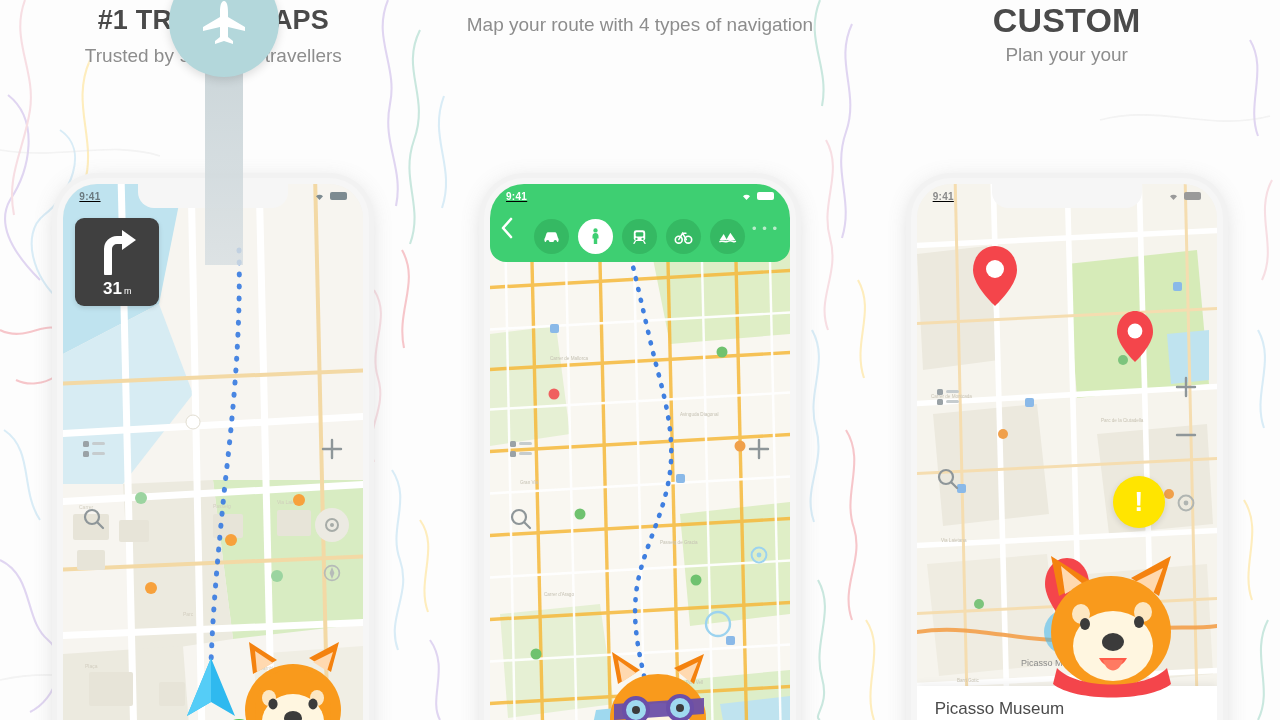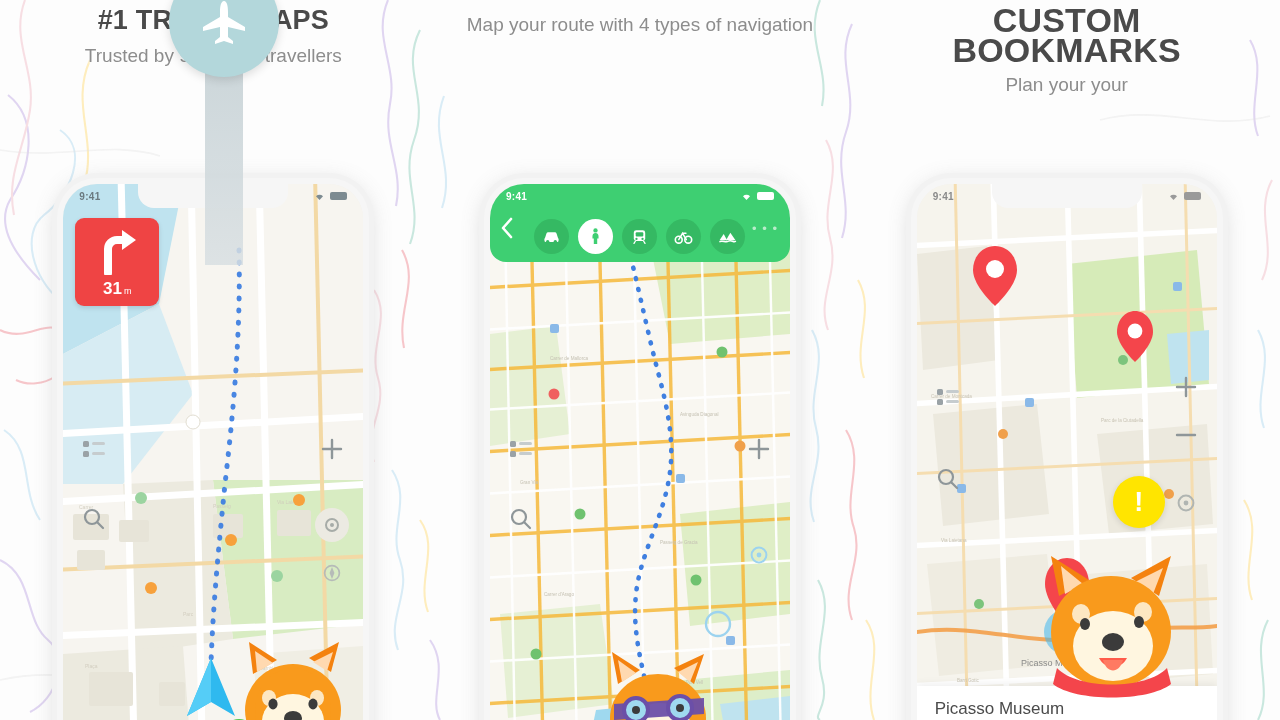--- a/index.html
+++ b/index.html
@@ -39,33 +39,33 @@
   }
   .screen { position:absolute; inset:6px 6px 0 6px; border-radius:34px 34px 0 0;
             overflow:hidden; background:#f3f1ec; }
   .notch {
     position:absolute; top:0; left:50%; transform:translateX(-50%);
     width:150px; height:24px; background:#f6f6f6;
     border-radius:0 0 16px 16px; z-index:30;
   }
   .statusbar { position:absolute; top:0; left:0; right:0; height:24px; z-index:29;
                display:flex; align-items:center; justify-content:space-between;
-               padding:0 16px; font-size:10px; font-weight:bold; }
+               padding:0 16px; font-size:10px; font-weight:bold;text-decoration:underline; }
   .sb-time { letter-spacing:.3px; }
   .sb-right { display:flex; align-items:center; gap:4px; }
   .sb-batt { width:17px; height:8px; border-radius:2px; }
 
   
   .map { position:absolute; inset:0; }
   .map svg { display:block; width:100%; height:100%; }
 
   
   .turn-card {
     position:absolute; left:12px; top:34px; width:84px; height:88px;
-    background:#ef4444; border-radius:9px; z-index:20;
+    background:#404040; border-radius:9px; z-index:20;
     box-shadow:0 2px 5px rgba(0,0,0,.12);
     display:flex; flex-direction:column; align-items:center;
     justify-content:flex-start; padding-top:9px;
   }
   .turn-dist { position:absolute; bottom:7px; left:0; right:0; text-align:center;
                color:#fff; font-weight:bold; font-size:17px; }
   .turn-dist .u { font-size:9px; font-weight:normal; margin-left:2px; }
 
   .plane-badge {
     position:absolute; z-index:22; width:110px; height:110px; border-radius:50%;
@@ -521,21 +521,20 @@
             <circle cx="158" cy="140" r="6" fill="#cfd6e0"></circle>
           </g>
         </svg>
       </div>
     </div>
   </div>
 
   <div class="panel p3">
     <div class="panel-head">
       <div class="headline">CUSTOM</div>
-      <div class="headline">BOOKMARKS</div>
       <div class="subline">Plan your your</div>
     </div>
 
     <div class="phone">
       <div class="screen">
 
         <div class="map">
           <svg viewBox="0 0 300 594" preserveAspectRatio="xMidYMid slice">
             <rect width="300" height="594" fill="#f6f4ed"></rect>
             <path d="M150,80 L280,66 L292,200 L160,214 Z" fill="#d6ebb8"></path>

